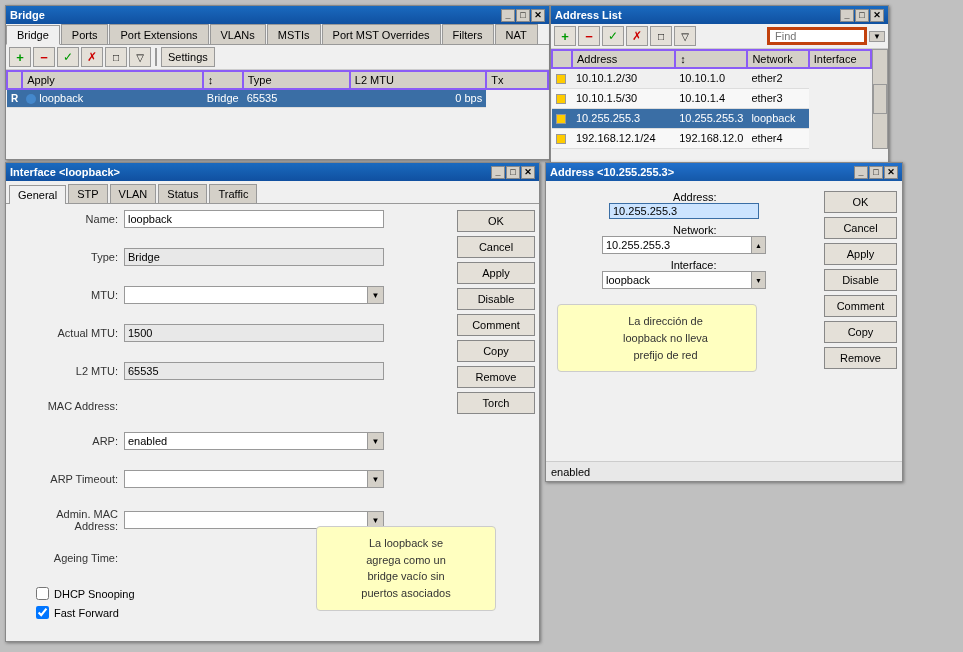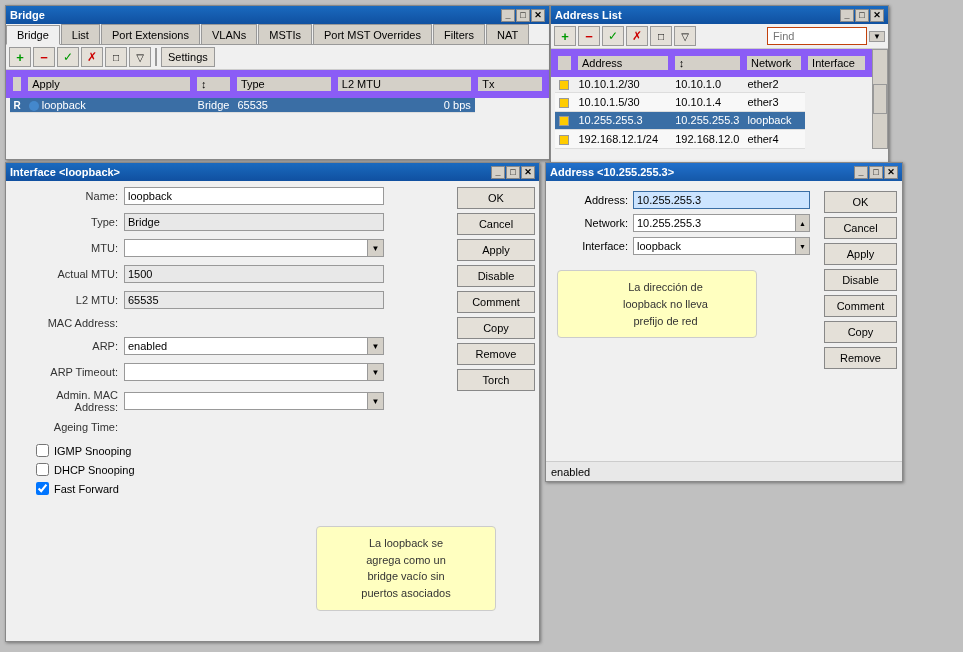--- a/index.html
+++ b/index.html
@@ -106,21 +106,21 @@
       top: 1px;
     }
 
     
     .data-table {
       width: 100%;
       border-collapse: collapse;
     }
     .data-table th {
       background: #d4d0c8;
-      border: 7px solid #8b5cf6;
+      border: 2px solid #8b5cf6;
       padding: 1px 4px;
       font-weight: normal;
       text-align: left;
       height: 18px;
     }
     .data-table td {
       border-bottom: 1px solid #ddd;
       padding: 1px 4px;
       height: 18px;
     }
@@ -143,21 +143,21 @@
       top: 162px;
       left: 5px;
       width: 535px;
       height: 480px;
     }
 
     
     .form-row {
       display: flex;
       align-items: center;
-      margin-bottom: 8px;
+      margin-bottom: 20px;
       padding: 0 8px;
     }
     .form-label {
       text-align: right;
       width: 110px;
       padding-right: 6px;
       color: #333;
     }
     .form-input {
       flex: 1;
@@ -219,20 +219,21 @@
       width: 358px;
       height: 320px;
     }
 
     
     .addr-form-row {
       display: flex;
       align-items: center;
       margin-bottom: 5px;
       padding: 0 6px;
+      flex-direction: column;
     }
     .addr-label {
       width: 75px;
       text-align: right;
       padding-right: 5px;
     }
     .addr-input {
       flex: 1;
       height: 18px;
       border: 1px solid #3a6ea5;
@@ -330,21 +331,21 @@
     }
 
     
     .icon-plus { color: #009900; font-weight: bold; font-size: 13px; }
     .icon-minus { color: #cc0000; font-weight: bold; font-size: 13px; }
     .icon-check { color: #009900; font-size: 12px; }
     .icon-x { color: #cc0000; font-size: 12px; }
 
     .find-input {
       height: 18px;
-      border: 1px solid #c2410c;
+      border: 3px solid #c2410c;
       padding: 1px 5px;
       background: white;
       width: 100px;
     }
 
     .net-icon-yellow {
       display: inline-block;
       width: 10px;
       height: 10px;
       background: #ffcc00;
@@ -409,21 +410,21 @@
     <span>Bridge</span>
     <div class="window-titlebar-btns">
       <div class="titlebar-btn">_</div>
       <div class="titlebar-btn">□</div>
       <div class="titlebar-btn">✕</div>
     </div>
   </div>
 
   <div class="tabs-bar">
     <div class="tab active">Bridge</div>
-    <div class="tab">List</div>
+    <div class="tab">Ports</div>
     <div class="tab">Port Extensions</div>
     <div class="tab">VLANs</div>
     <div class="tab">MSTIs</div>
     <div class="tab">Port MST Overrides</div>
     <div class="tab">Filters</div>
     <div class="tab">NAT</div>
   </div>
 
   <div class="toolbar">
     <div class="toolbar-btn">
@@ -474,20 +475,27 @@
 <div class="window interface-window">
   <div class="window-titlebar">
     <span>Interface &lt;loopback&gt;</span>
     <div class="window-titlebar-btns">
       <div class="titlebar-btn">_</div>
       <div class="titlebar-btn">□</div>
       <div class="titlebar-btn">✕</div>
     </div>
   </div>
 
+  <div class="if-tabs">
+    <div class="if-tab active">General</div>
+    <div class="if-tab">STP</div>
+    <div class="if-tab">VLAN</div>
+    <div class="if-tab">Status</div>
+    <div class="if-tab">Traffic</div>
+  </div>
 
   <div style="display:flex; padding: 6px 0;">
 
     <div style="flex:1">
       <div class="form-row">
         <span class="form-label">Name:</span>
         <input class="form-input" type="text" value="loopback" style="">
       </div>
       <div class="form-row">
         <span class="form-label">Type:</span>
@@ -529,24 +537,20 @@
         <span class="form-label">Admin. MAC Address:</span>
         <div class="dropdown-wrap">
           <input class="form-dropdown" type="text" value="" style="">
           <div class="dropdown-arrow">▼</div>
         </div>
       </div>
       <div class="form-row">
         <span class="form-label">Ageing Time:</span>
       </div>
 
-      <div class="checkbox-row">
-        <input type="checkbox" style="">
-        <span>IGMP Snooping</span>
-      </div>
       <div class="checkbox-row">
         <input type="checkbox" style="">
         <span>DHCP Snooping</span>
       </div>
       <div class="checkbox-row">
         <input type="checkbox" checked="" style="">
         <span>Fast Forward</span>
       </div>
     </div>
 

